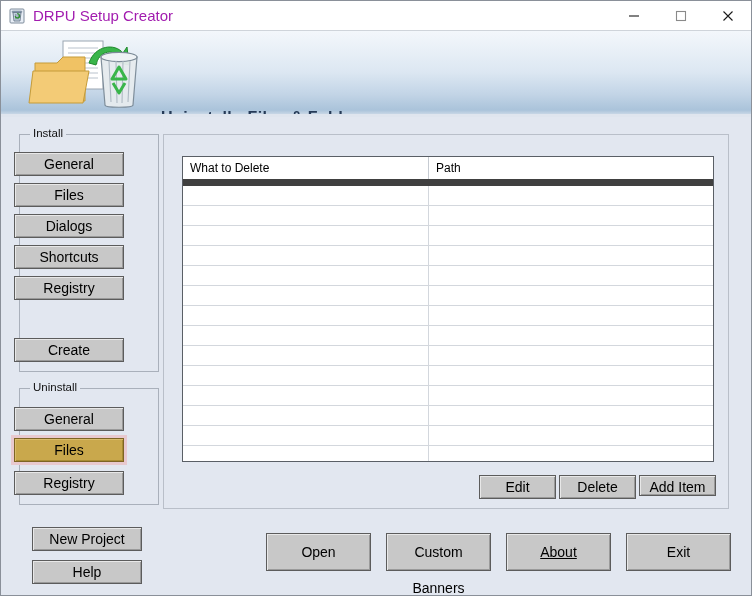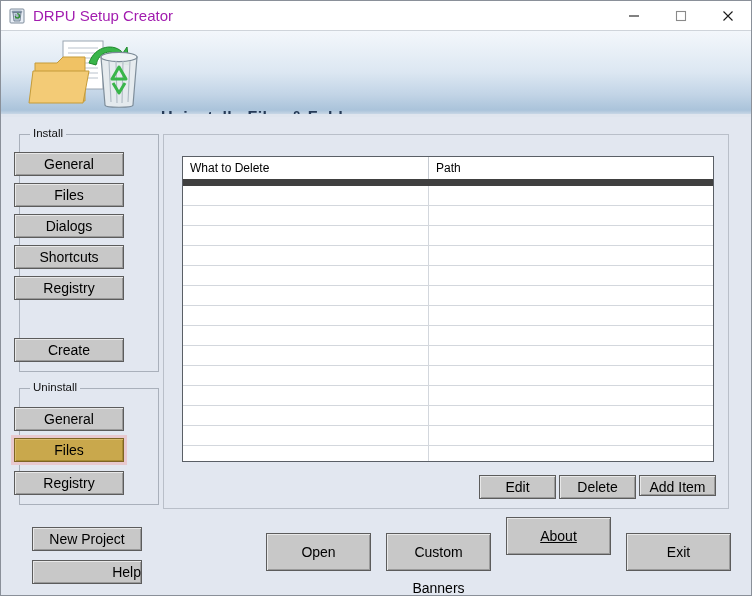--- a/index.html
+++ b/index.html
@@ -145,21 +145,21 @@
 
   .btn.selected {
     background: #c9a84c;
     border: 1px solid #7d6424;
     box-shadow: 0 0 0 3px #e8c9cf, inset 1px 1px 0 #d9bd6d, inset -1px -1px 0 #a98c34;
     color: #000;
   }
 
   
   #btn-new-project { left: 31px; top: 526px; width: 110px; height: 24px; }
-  #btn-help        { left: 31px; top: 559px; width: 110px; height: 24px; text-align: right; }
+  #btn-help        { left: 31px; top: 559px; width: 110px; height: 24px; }
 
   
   #content-panel {
     position: absolute;
     left: 162px; top: 133px;
     width: 566px; height: 375px;
     border: 1px solid #b9bfc9;
     box-sizing: border-box;
   }
 
@@ -209,21 +209,21 @@
   .col-what { width: 238px; }
 
   
   #btn-edit     { left: 478px; top: 474px; width: 77px; height: 24px; }
   #btn-delete   { left: 558px; top: 474px; width: 77px; height: 24px; }
   #btn-add-item { left: 638px; top: 474px; width: 77px; height: 21px; }
 
   
   #btn-open           { left: 265px; top: 532px; width: 105px; height: 38px; line-height: 36px; }
   #btn-custom-banners { left: 385px; top: 532px; width: 105px; height: 38px; line-height: 36px; }
-  #btn-about          { left: 505px; top: 516px; width: 105px; height: 38px; line-height: 36px; text-decoration: underline; }
+  #btn-about          { left: 505px; top: 532px; width: 105px; height: 38px; line-height: 36px; text-decoration: underline; }
   #btn-exit           { left: 625px; top: 532px; width: 105px; height: 38px; line-height: 36px; }
 </style>
 </head>
 <body>
 
 <div id="app">
 
   <div class="titlebar">
     <span class="tb-icon">
       <svg width="16" height="16" viewBox="0 0 16 16">

